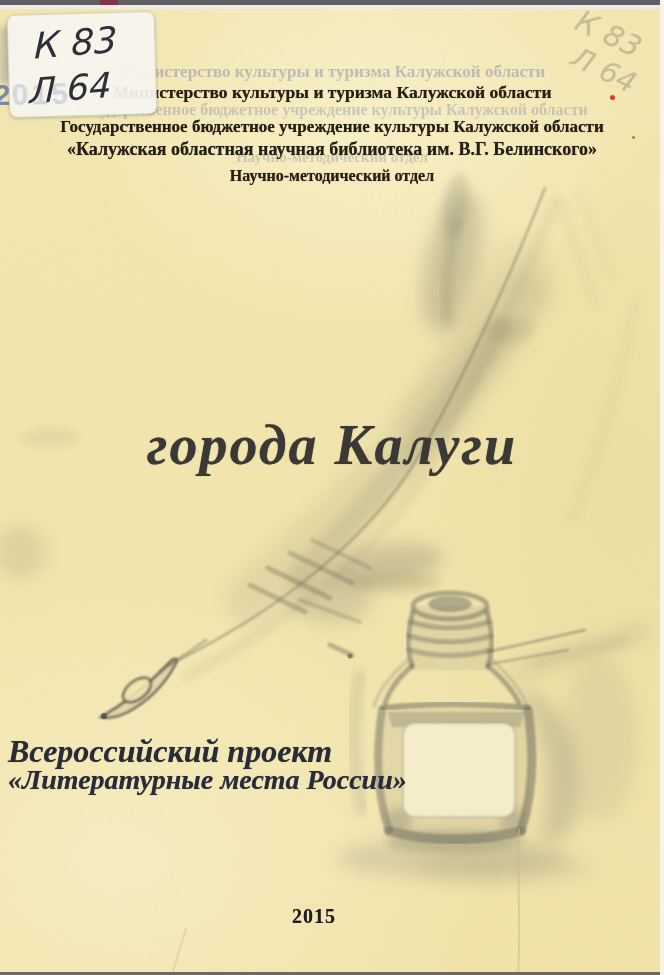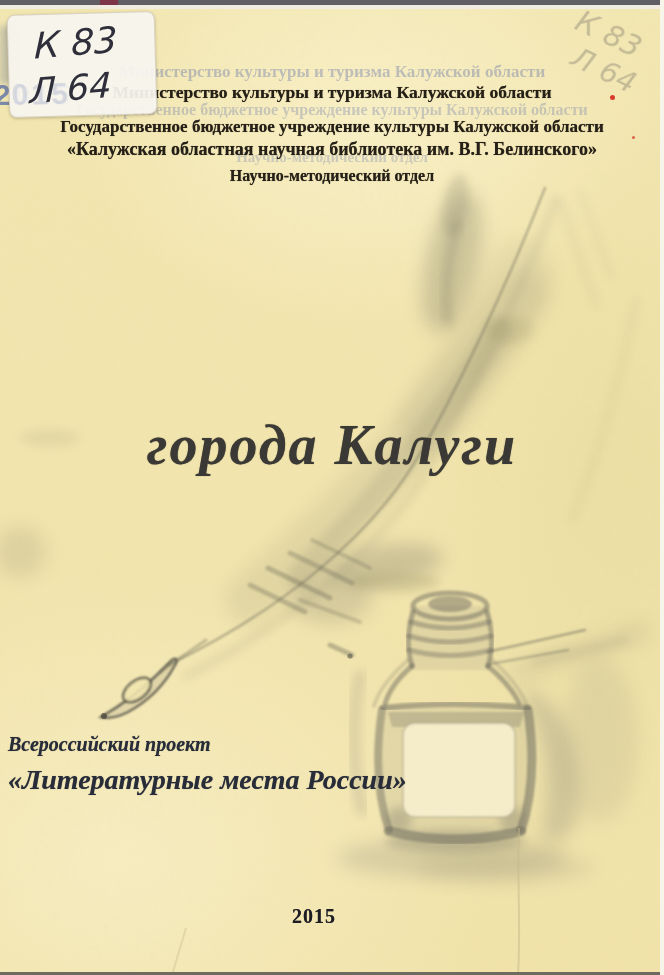--- a/index.html
+++ b/index.html
@@ -38,21 +38,21 @@
 
   
   .title{position:absolute;left:0;right:0;text-align:center;font-style:italic;font-weight:bold;
          color:#3b3935;letter-spacing:2px;text-shadow:0 0 1px rgba(55,50,40,.6);z-index:3;}
   .t1{top:330px;font-size:56px;}
   .t2{top:406px;font-size:56px;margin-top:7px;}
 
   
   .project{position:absolute;left:8px;font-style:italic;font-weight:bold;color:#272c38;
            text-shadow:0 0 .8px rgba(30,35,55,.6);z-index:3;}
-  .p1{top:733px;font-size:20px;}
+  .p1{top:733px;font-size:32px;}
   .p2{top:764px;font-size:28px;}
 
   .year{position:absolute;left:292px;top:905px;font-size:20px;font-weight:bold;color:#1e1d24;
         letter-spacing:1px;text-shadow:0 0 .6px rgba(25,25,35,.7);z-index:3;}
 
   
   .stamp-blue{position:absolute;left:-6px;top:78px;font-size:30px;font-weight:bold;
               color:rgba(62,88,164,.65);letter-spacing:3px;filter:blur(.6px);z-index:2;
               font-family:"Liberation Sans",sans-serif;}
 

